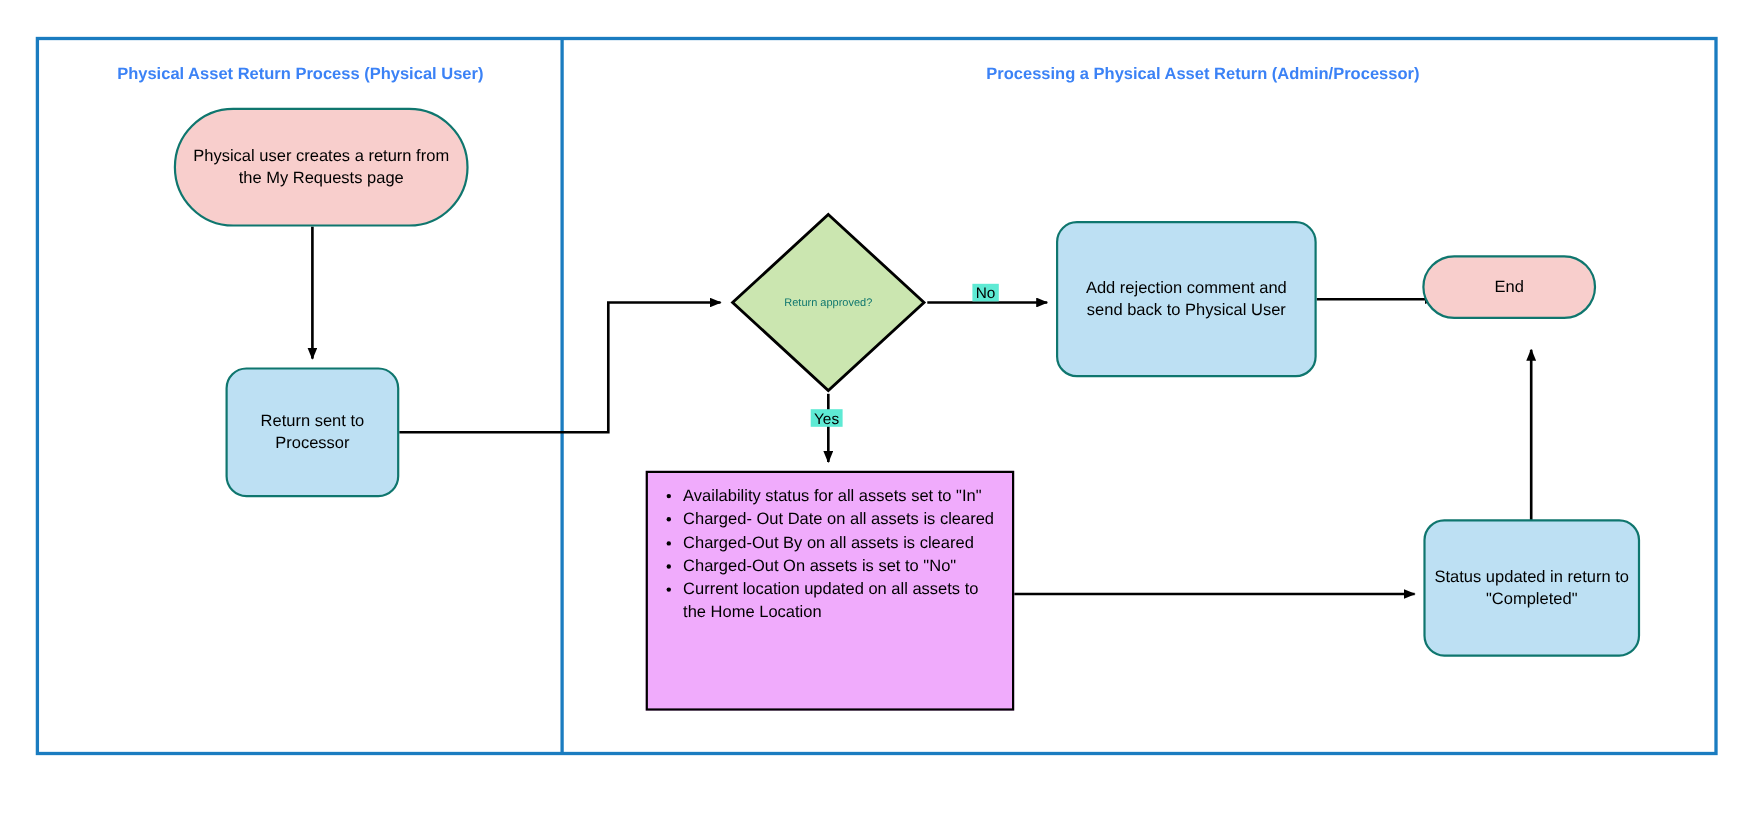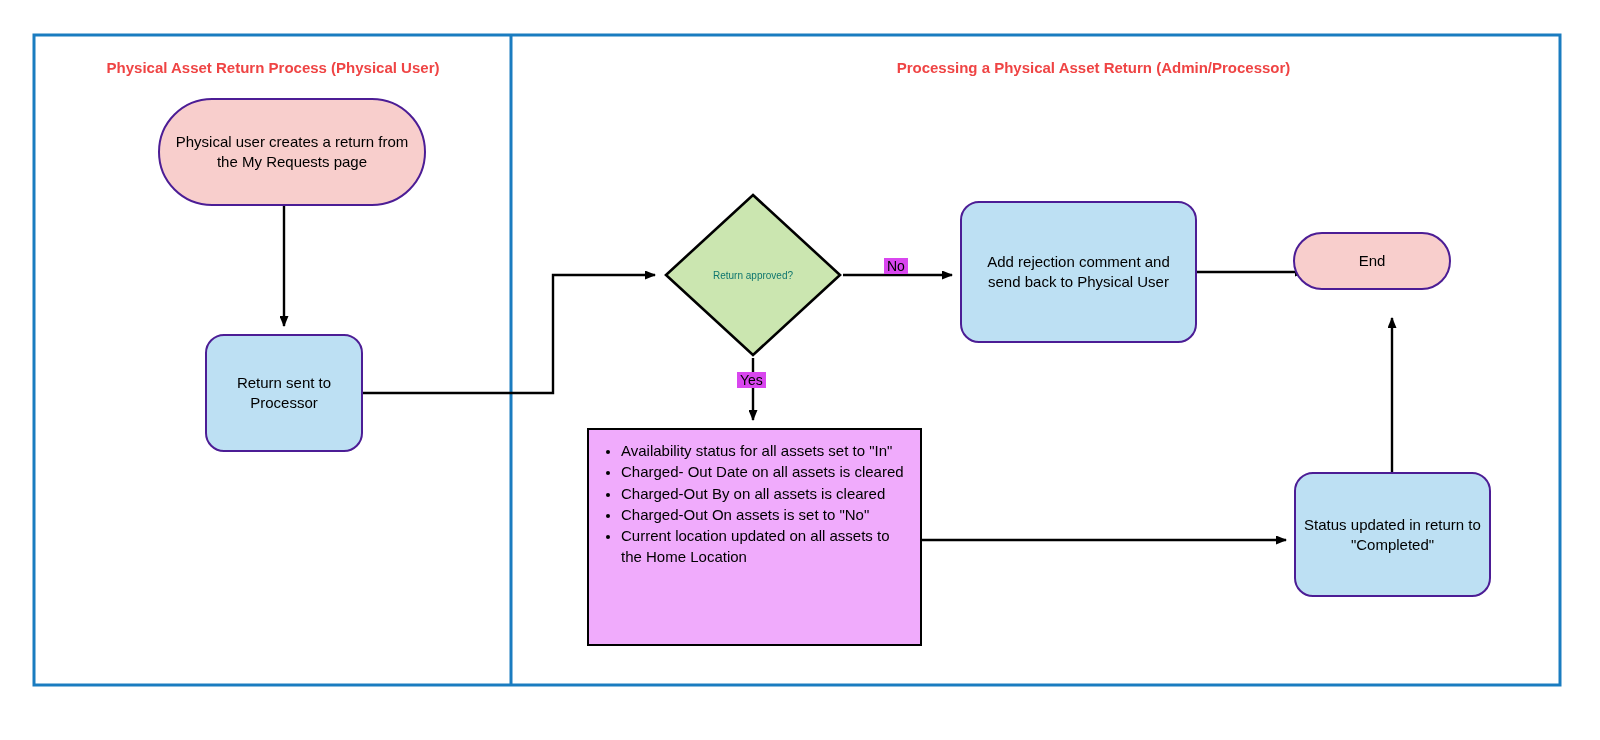--- a/index.html
+++ b/index.html
@@ -19,31 +19,31 @@
     position: absolute;
     left: 0;
     top: 0;
     width: 1600px;
     height: 740px;
   }
   .swimlane-title {
     position: absolute;
     font-weight: bold;
     font-size: 15px;
-    color: #ef4444;
+    color: #3b82f6;
     text-align: center;
     white-space: nowrap;
   }
   #title-left  { left: 34px;  top: 59px; width: 478px; }
   #title-right { left: 511px; top: 59px; width: 1165px; }
 
   .node {
     position: absolute;
     box-sizing: border-box;
-    border: 2px solid #4c1d95;
+    border: 2px solid #0f766e;
     display: flex;
     align-items: center;
     justify-content: center;
     text-align: center;
     font-size: 15px;
     line-height: 1.32;
     color: #000000;
     padding: 4px 8px;
   }
   .node.fill-pink { background: #f8cecc; }
@@ -92,21 +92,21 @@
     position: absolute;
     left: 0; top: 0; width: 100%; height: 100%;
     display: flex; align-items: center; justify-content: center;
     font-size: 10px; color: #0f766e; text-align: center;
   }
 
   .edge-label {
     position: absolute;
     font-size: 14px;
     color: #000000;
-    background: #d946ef;
+    background: #5eead4;
     padding: 0 3px;
     white-space: nowrap;
   }
   #label-no  { left: 884px; top: 258px; }
   #label-yes { left: 737px; top: 372px; }
 </style>
 </head>
 <body>
 
 <svg id="canvas" viewBox="0 0 1600 740" xmlns="http://www.w3.org/2000/svg">

